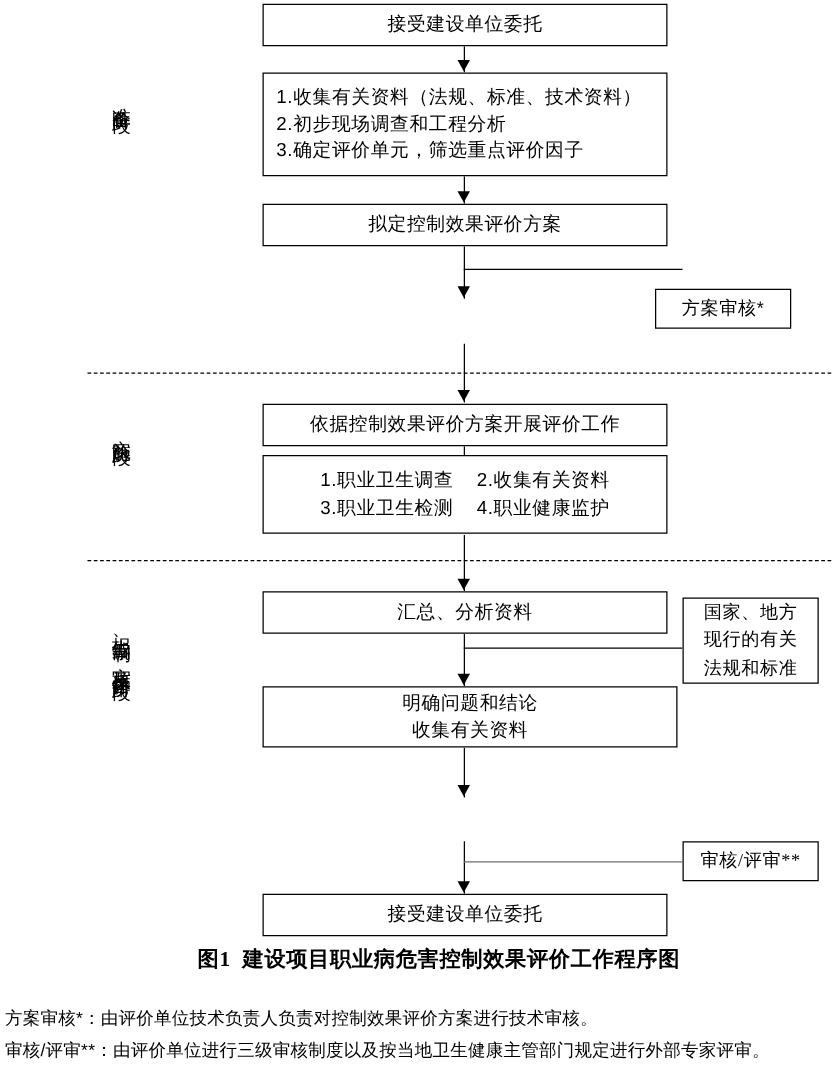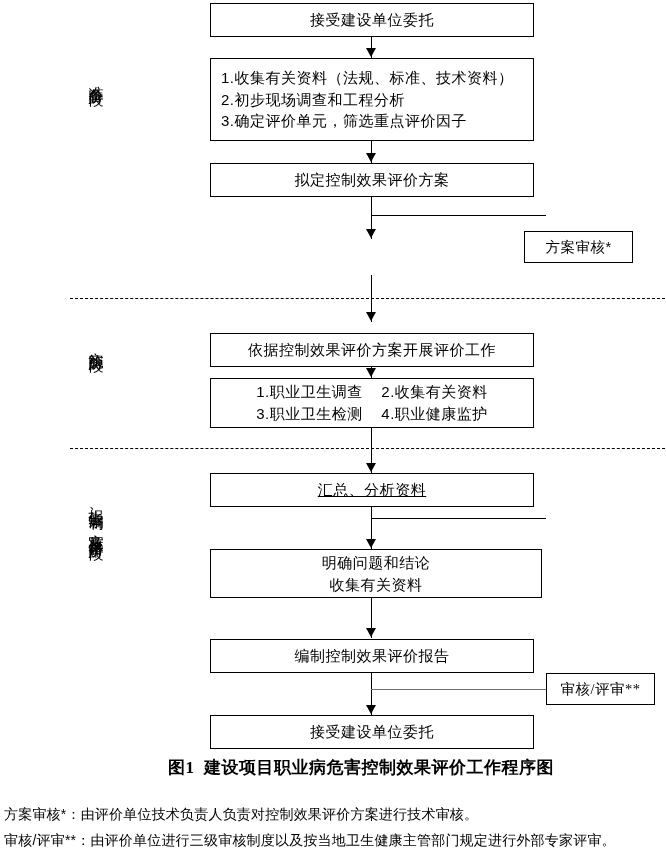--- a/index.html
+++ b/index.html
@@ -165,53 +165,55 @@
     <span class="ln">1.收集有关资料（法规、标准、技术资料）</span>
     <span class="ln">2.初步现场调查和工程分析</span>
     <span class="ln">3.确定评价单元，筛选重点评价因子</span>
   </div>
 
   <div class="box" style="left:210px; top:163px; width:324px; height:34px;">
     <span class="ln">拟定控制效果评价方案</span>
   </div>
 
 
-  <div class="box" style="left:210px; top:323px; width:324px; height:34px;margin-top:10px;">
+  <div class="box" style="left:210px; top:323px; width:324px; height:34px;">
     <span class="ln">依据控制效果评价方案开展评价工作</span>
   </div>
 
-  <div class="box" style="left:210px; top:378px; width:324px; height:50px;">
+  <div class="box" style="left:210px; top:364px; width:324px; height:63px;">
     <span class="ln">1.职业卫生调查    2.收集有关资料</span>
     <span class="ln">3.职业卫生检测    4.职业健康监护</span>
   </div>
 
-  <div class="box" style="left:210px; top:473px; width:324px; height:34px;text-decoration:underline;">
+  <div class="box" style="left:210px; top:473px; width:324px; height:34px;">
     <span class="ln">汇总、分析资料</span>
   </div>
 
   <div class="box" style="left:210px; top:549px; width:332px; height:49px;">
     <span class="ln">明确问题和结论</span>
     <span class="ln">收集有关资料</span>
   </div>
 
-  <div class="box" style="left:210px; top:639px; width:324px; height:34px;">
-    <span class="ln">编制控制效果评价报告</span>
-  </div>
 
   <div class="box" style="left:210px; top:715px; width:324px; height:34px;">
     <span class="ln">接受建设单位委托</span>
   </div>
 
   <div class="side-box" style="left:524px; top:199px; width:109px; height:32px;margin-top:32px;">
     <span class="ln">方案审核*</span>
   </div>
 
+  <div class="side-box" style="left:546px; top:478px; width:109px; height:69px;">
+    <span class="ln">国家、地方</span>
+    <span class="ln">现行的有关</span>
+    <span class="ln">法规和标准</span>
+  </div>
 
   <div class="side-box" style="left:546px; top:673px; width:109px; height:32px;font-family:Liberation Serif, serif;">
     <span class="ln">审核/评审**</span>
   </div>
 
-  <div class="caption" style="left:168px; top:756px;">图1  建设项目职业病危害控制效果评价工作程序图</div>
+  <div class="caption" style="left:158px; top:756px;">图1  建设项目职业病危害控制效果评价工作程序图</div>
 
   <div class="footnote" style="left:4px; top:832px;">审核/评审**：由评价单位进行三级审核制度以及按当地卫生健康主管部门规定进行外部专家评审。</div>
   <div class="footnote" style="left:4px; top:806px;">方案审核*：由评价单位技术负责人负责对控制效果评价方案进行技术审核。</div>
 
 </div>
 
 </body></html>

